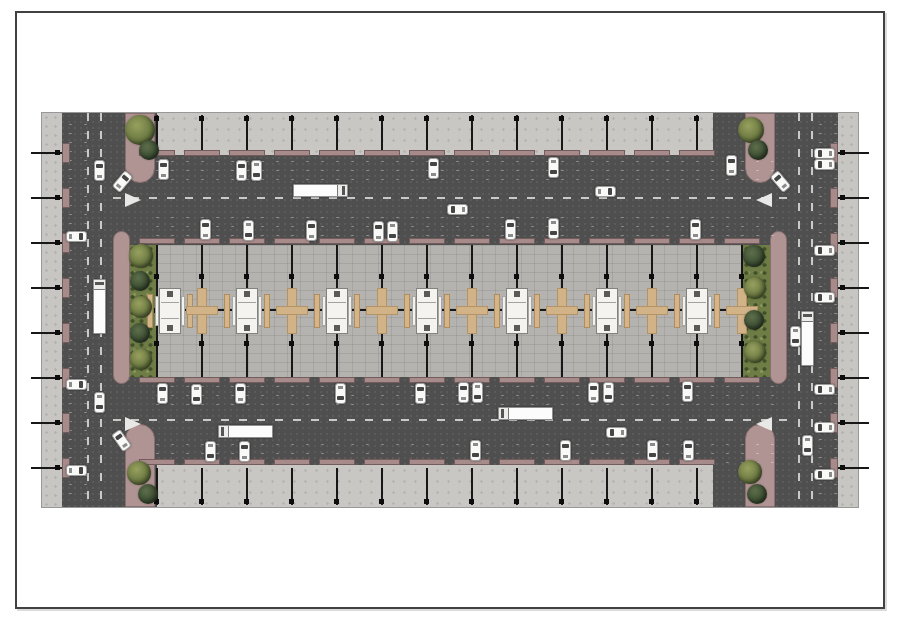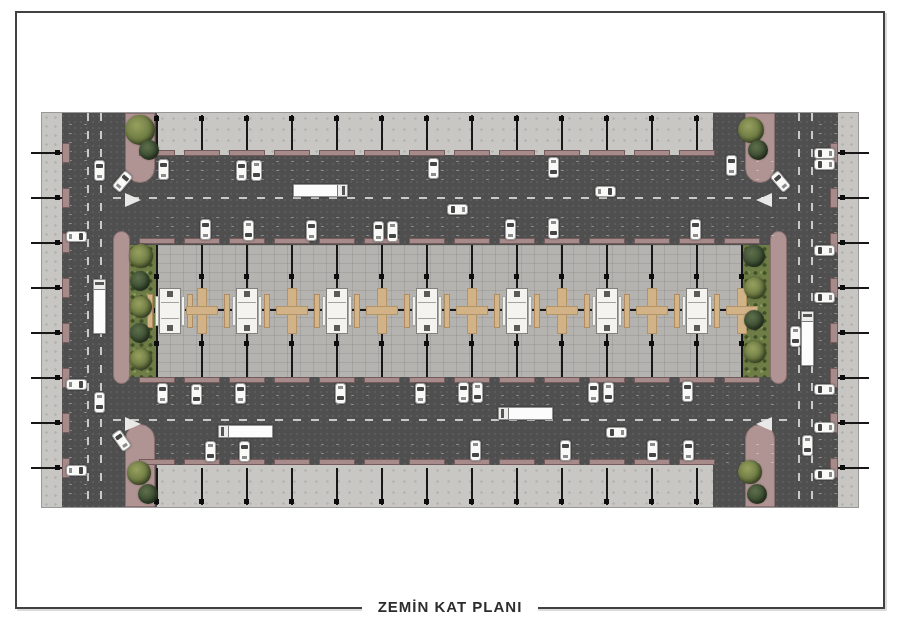--- a/index.html
+++ b/index.html
@@ -652,16 +652,13 @@
       </div>
       <div class="abs car" style="left: 759.5px; top: 321.5px; width: 11px; height: 21px; transform: rotate(180deg);">
         <i class="ws"></i>
         <i class="rw"></i>
       </div>
       <div class="abs car" style="left: 732.5px; top: 57.5px; width: 11px; height: 21px; transform: rotate(320deg);">
         <i class="ws"></i>
         <i class="rw"></i>
       </div>
     </div>
-  <div class="abs caption">
-    <span class="cap-text">ZEMİN KAT PLANI</span>
-  </div>
 </div>
 
 </body></html>

